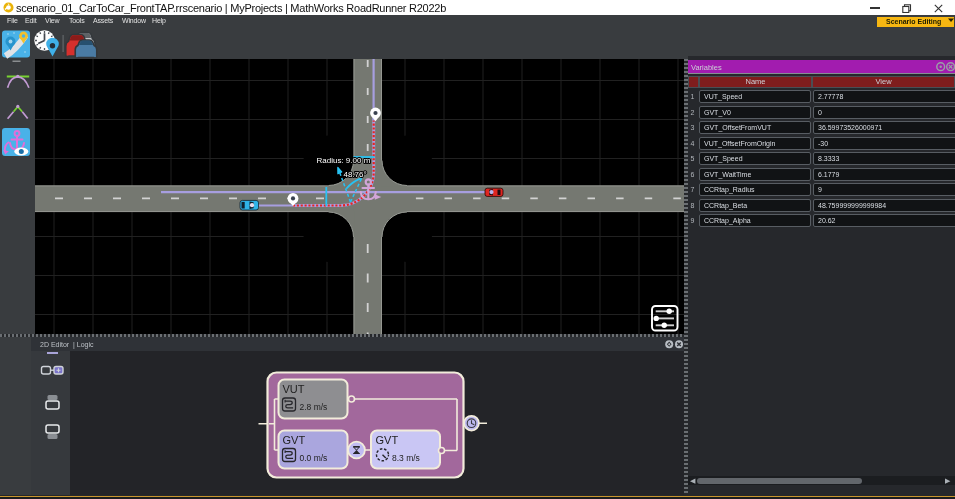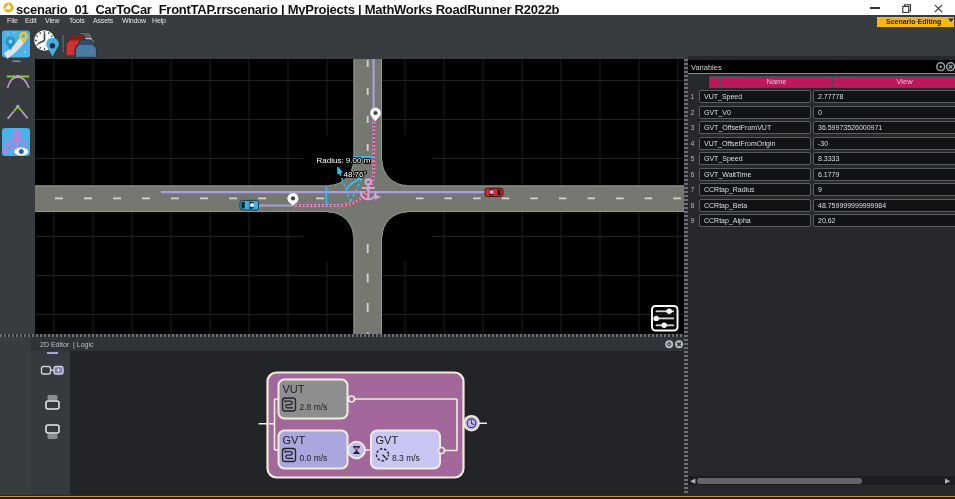--- a/index.html
+++ b/index.html
@@ -1,45 +1,45 @@
 <!DOCTYPE html>
 <html><head>
 <meta charset="utf-8">
 <style>
   html,body{margin:0;padding:0;}
   body{width:955px;height:499px;position:relative;overflow:hidden;
        font-family:"Liberation Sans", sans-serif;background:#26282b;}
   .abs{position:absolute;}
   
   #titlebar{left:0;top:0;width:955px;height:15px;background:#ffffff;}
-  #title-text{left:16px;top:2px;font-size:13px;color:#111;font-weight:700;letter-spacing:-0.25px;}
+  #title-text{left:16px;top:2px;font-size:11px;color:#111;font-weight:400;letter-spacing:-0.25px;}
   #menubar{left:0;top:15px;width:955px;height:12px;background:#393c3f;}
   .menu-item{position:absolute;top:17px;font-size:7px;color:#e2e2e2;letter-spacing:-0.15px;}
   #toolbar{left:0;top:27px;width:955px;height:31.5px;background:#393c3f;}
   #sidebar{left:0;top:56px;width:35px;height:439px;background:#393c3f;}
   #scenedit{right:1px;top:17px;width:77px;height:9.5px;background:#f7b712;}
   #scenedit span{position:absolute;left:9px;top:1.2px;font-size:7px;font-weight:700;color:#1c1c00;}
   
   #viewport{left:35px;top:58.5px;width:649px;height:275.5px;background:#000;}
   
   .vdots{width:4px;background-image:repeating-linear-gradient(to bottom,#6a6e72 0 2px,#26282b 2px 4px);}
   .hdots{height:3px;background-image:repeating-linear-gradient(to right,#6a6e72 0 2px,#26282b 2px 4px);}
   
   #logic-header{left:31px;top:337px;width:653px;height:14px;background:#2f3237;}
   #logic-header span{position:absolute;left:9px;top:3.5px;font-size:7px;color:#bcc0c6;}
   #logic-side{left:31px;top:351px;width:39px;height:144px;background:#36393d;}
   #logic-canvas{left:70px;top:351px;width:614px;height:144px;background:#232428;}
   #tabdash{left:47px;top:352px;width:11px;height:2px;background:#a9a4d8;}
   
   #rpanel{left:688px;top:56px;width:267px;height:439px;background:#26282c;}
-  #rp-title{left:688px;top:60px;width:267px;height:13px;background:#000000;}
+  #rp-title{left:688px;top:60px;width:267px;height:13px;background:#a21caf;}
   #rp-title span{position:absolute;left:3px;top:2.5px;font-size:7.5px;color:#ccd0d6;}
   #rp-sep{left:688px;top:73px;width:267px;height:1px;background:#888d93;}
-  .hcell{position:absolute;background:#be185d;border:1px solid #4a4e54;box-sizing:border-box;
-         color:#ced2d8;font-size:7.5px;text-align:center;line-height:10px;margin-left:21px;}
+  .hcell{position:absolute;background:#7f1d1d;border:1px solid #4a4e54;box-sizing:border-box;
+         color:#ced2d8;font-size:7.5px;text-align:center;line-height:10px;}
   .rownum{position:absolute;width:11px;font-size:7px;color:#b2b6bc;text-align:center;line-height:13px;}
   .cell{position:absolute;background:#111315;border:1px solid #585d63;border-radius:2px;
         box-sizing:border-box;color:#dbdfe5;font-size:7px;line-height:11.5px;padding-left:4px;
         white-space:nowrap;overflow:hidden;}
   
   #rp-scroll{left:688px;top:476px;width:267px;height:9px;background:#1b1d20;}
   #rp-thumb{left:697px;top:477.5px;width:165px;height:6.5px;background:#62666b;border-radius:3px;}
   .arr{position:absolute;font-size:7px;color:#aab0b6;top:477px;}
   #yellowline{left:0;top:495.5px;width:955px;height:1.5px;background:#c8962e;}
   #bottomedge{left:0;top:497px;width:955px;height:2px;background:#1b1d1f;}

